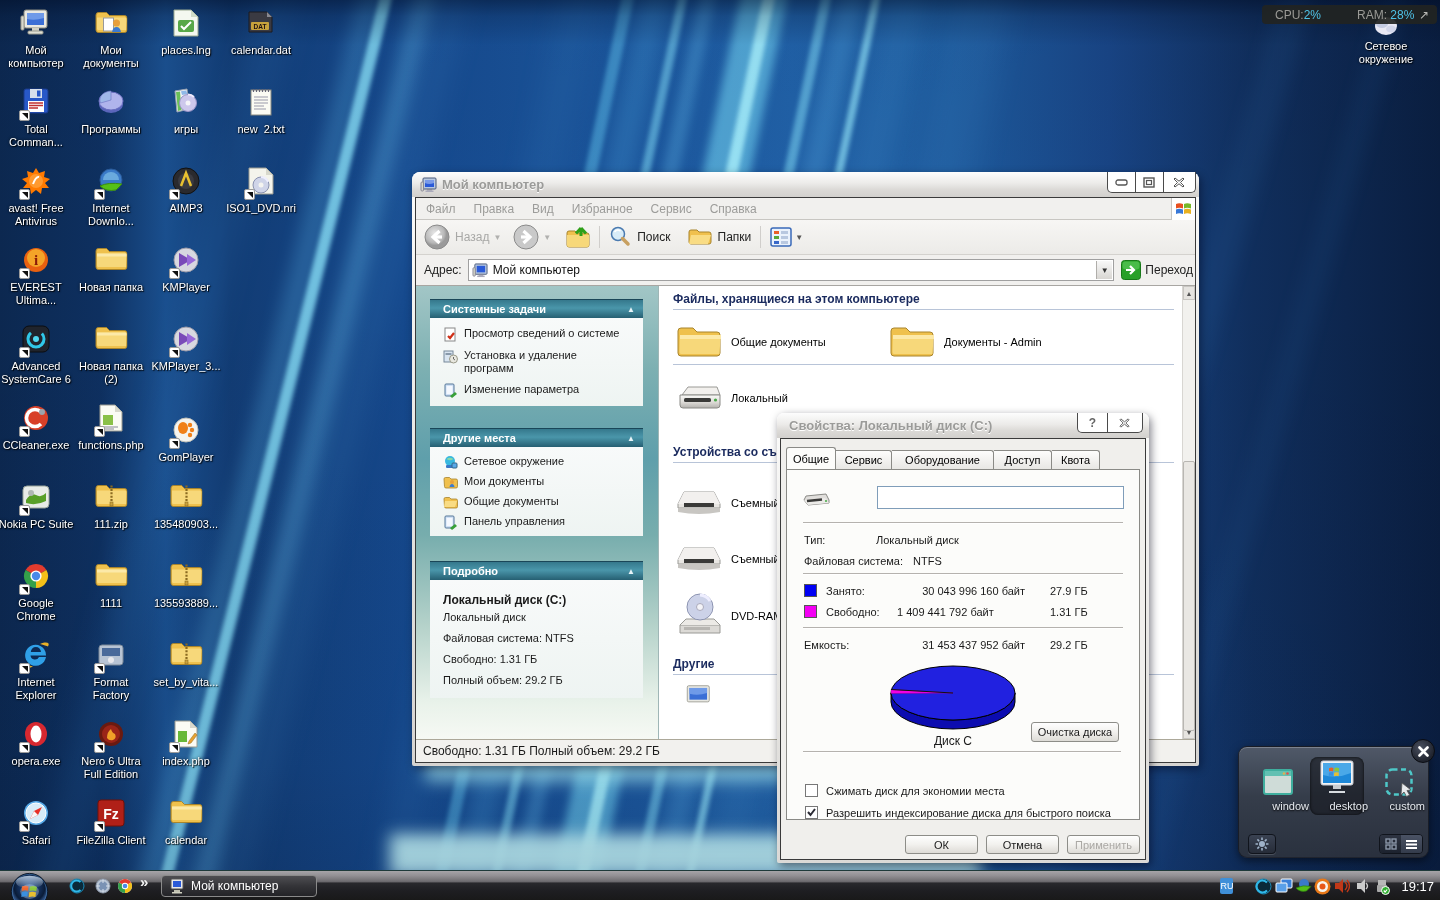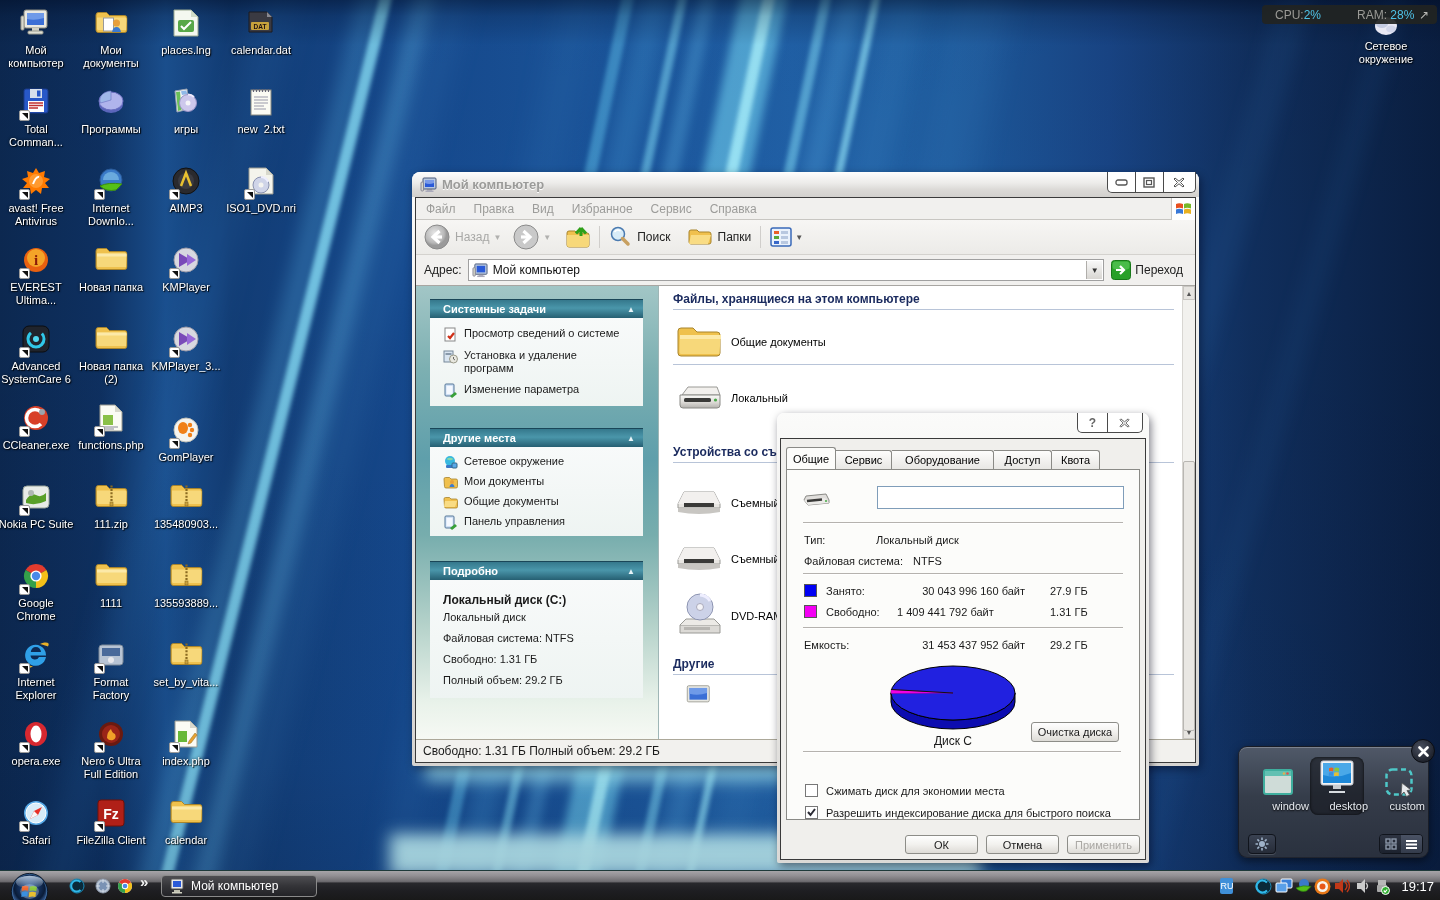--- a/index.html
+++ b/index.html
@@ -632,21 +632,21 @@
               <rect x="1" y="5" width="2.5" height="9" rx="1" fill="#d8d8c8" stroke="#889"></rect>
             </svg>
       <span style="margin-left:5px;font-size:12px;color:#111">Мой компьютер</span>
       <span style="position:absolute;right:1px;top:1px;bottom:1px;width:16px;background:linear-gradient(180deg,#f8f8f8,#d8d6d2);border-left:1px solid #b0aeaa;display:flex;align-items:center;justify-content:center;font-size:8px;color:#333">▼</span>
     </span>
     <svg style="margin-left:7px" width="20" height="20" viewBox="0 0 20 20">
             <rect x="0.5" y="0.5" width="19" height="19" rx="3" fill="#28a028" stroke="#187818"></rect>
             <rect x="1.5" y="1.5" width="17" height="8" rx="3" fill="#58c858" opacity=".7"></rect>
             <path d="M5 10 h7 M9 6 l4 4 -4 4" stroke="#fff" stroke-width="2.2" fill="none"></path>
           </svg>
-    <span style="margin-left:4px;margin-right:12px;font-size:12px;color:#222">Переход</span>
+    <span style="margin-left:4px;margin-right:2px;font-size:12px;color:#222">Переход</span>
   </div>
   <div style="flex:1;display:flex;min-height:0">
     <div style="width:243px;flex:none;border-right:1px solid #9fb6b6;background:linear-gradient(180deg,#a2c6c6 0%,#7db0b2 18%,#5f9fab 38%,#77adad 55%,#b5d2ca 75%,#e9f2ea 92%,#f6f9f4 100%);padding:13px 0 0 14px">
       <div style="width:213px;margin-bottom:22px">
         <div style="height:19px;background:linear-gradient(180deg,#35788c 0%,#4a96aa 45%,#265f72 100%);border-top:1px solid #1a4658;display:flex;align-items:center;justify-content:space-between">
                 <span style="margin-left:13px;font-size:11px;font-weight:bold;color:#fff">Системные задачи</span>
                 <span style="margin-right:8px;color:#e8f4f8;font-size:8px">▲</span>
               </div>
         <div style="background:linear-gradient(180deg,#f8fafa,#eef4f2);padding:9px 6px 8px 13px;font-size:11px;color:#1a1a1a;line-height:13px">
           <div style="display:flex;margin-bottom:7px">
@@ -733,20 +733,28 @@
       <div class="sech" style="margin-top:2px">Файлы, хранящиеся на этом компьютере</div>
       <div class="secl"></div>
       <div style="display:flex;margin-top:13px;margin-left:3px">
         <div style="display:flex;align-items:center;width:213px">
                 <svg width="46" height="38" viewBox="0 0 46 38">
                   <path d="M2 8 q0-3 3-3 h12 l4 4 h20 q3 0 3 3 v18 q0 3-3 3 H5 q-3 0-3-3 z" fill="#efc14d" stroke="#a8842c"></path>
                   <path d="M4 12 h39 q1.5 0 1.5 2 l-1 17 H5 q-1.5 0-1.5-2 z" fill="#f7d87a"></path>
                   <path d="M4 12 h41 v4 H4 z" fill="#fce9a8"></path>
                 </svg>
                 <span style="margin-left:9px;font-size:11px">Общие документы</span>
+              </div>
+        <div style="display:flex;align-items:center">
+                <svg width="46" height="38" viewBox="0 0 46 38">
+                  <path d="M2 8 q0-3 3-3 h12 l4 4 h20 q3 0 3 3 v18 q0 3-3 3 H5 q-3 0-3-3 z" fill="#efc14d" stroke="#a8842c"></path>
+                  <path d="M4 12 h39 q1.5 0 1.5 2 l-1 17 H5 q-1.5 0-1.5-2 z" fill="#f7d87a"></path>
+                  <path d="M4 12 h41 v4 H4 z" fill="#fce9a8"></path>
+                </svg>
+                <span style="margin-left:9px;font-size:11px">Документы - Admin</span>
               </div>
       </div>
       <div class="secl"></div>
       <div style="display:flex;align-items:center;margin-top:17px;margin-left:3px">
               <svg width="46" height="32" viewBox="0 0 46 32">
                 <defs>
                   <linearGradient id="hd1" x1="0" y1="0" x2="0" y2="1">
                     <stop offset="0" stop-color="#fafaf8"></stop>
                     <stop offset="0.55" stop-color="#dddbd7"></stop>
                     <stop offset="1" stop-color="#b4b2ae"></stop>
@@ -806,20 +814,23 @@
       <div style="position:absolute;bottom:0;left:0;right:0;height:14px;background:#e6e4e0;border:1px solid #c8c6c2;display:flex;align-items:center;justify-content:center;font-size:7px;color:#555">▼</div>
       <div style="position:absolute;top:175px;left:0;right:0;height:270px;background:#e9e7e3;border:1px solid #b8b6b2;border-radius:2px"></div>
     </div>
   </div>
   <div style="height:23px;background:#f2f1ee;border-top:1px solid #aca899;display:flex;align-items:center;font-size:12px;color:#1a1a1a;flex:none">
           <span style="margin-left:7px">Свободно: 1.31 ГБ Полный объем: 29.2 ГБ</span>
         </div>
  </div>
 </div>
 <div id="dlg" class="abs" style="left:777px;top:413px;width:372px;height:450px;z-index:4;background:linear-gradient(180deg,#fbfbfa,#e6e5e2 55%,#dbd9d6);border-radius:7px 7px 2px 2px;box-shadow:2px 3px 9px rgba(0,0,20,.5)">
+ <div class="abs" style="left:0;top:0;width:100%;height:25px;border-radius:7px 7px 0 0;background:linear-gradient(180deg,#fdfdfd,#ecebe9 45%,#dcdad7 70%,#d2d0cd);display:flex;align-items:center">
+  <span style="margin-left:12px;font-size:13px;font-weight:bold;color:#9b9b99;text-shadow:0 1px 0 #fff">Свойства: Локальный диск (C:)</span>
+ </div>
  <div class="abs" style="right:6px;top:0;width:66px;height:20px;background:#fff;border:1px solid #4a4a4a;border-top:none;border-radius:0 0 5px 5px;display:flex">
   <div style="flex:0.85;display:flex;align-items:center;justify-content:center;border-right:1px solid #4a4a4a;font-size:12px;font-weight:bold;color:#666">?</div>
   <div style="flex:1;display:flex;align-items:center;justify-content:center">
           <svg width="11" height="10" viewBox="0 0 12 11">
             <path d="M2 1 L6 4.2 L10 1 L11 2 L7.5 5.5 L11 9 L10 10 L6 6.8 L2 10 L1 9 L4.5 5.5 L1 2 z" fill="#fff" stroke="#555" stroke-width="1"></path>
           </svg>
         </div>
  </div>
  <div class="abs" style="left:3px;top:25px;right:3px;bottom:3px;border:1px solid #3a3a3a;background:#f0efec">
   <div class="abs" style="left:5px;top:8px;font-size:11px;display:flex">

